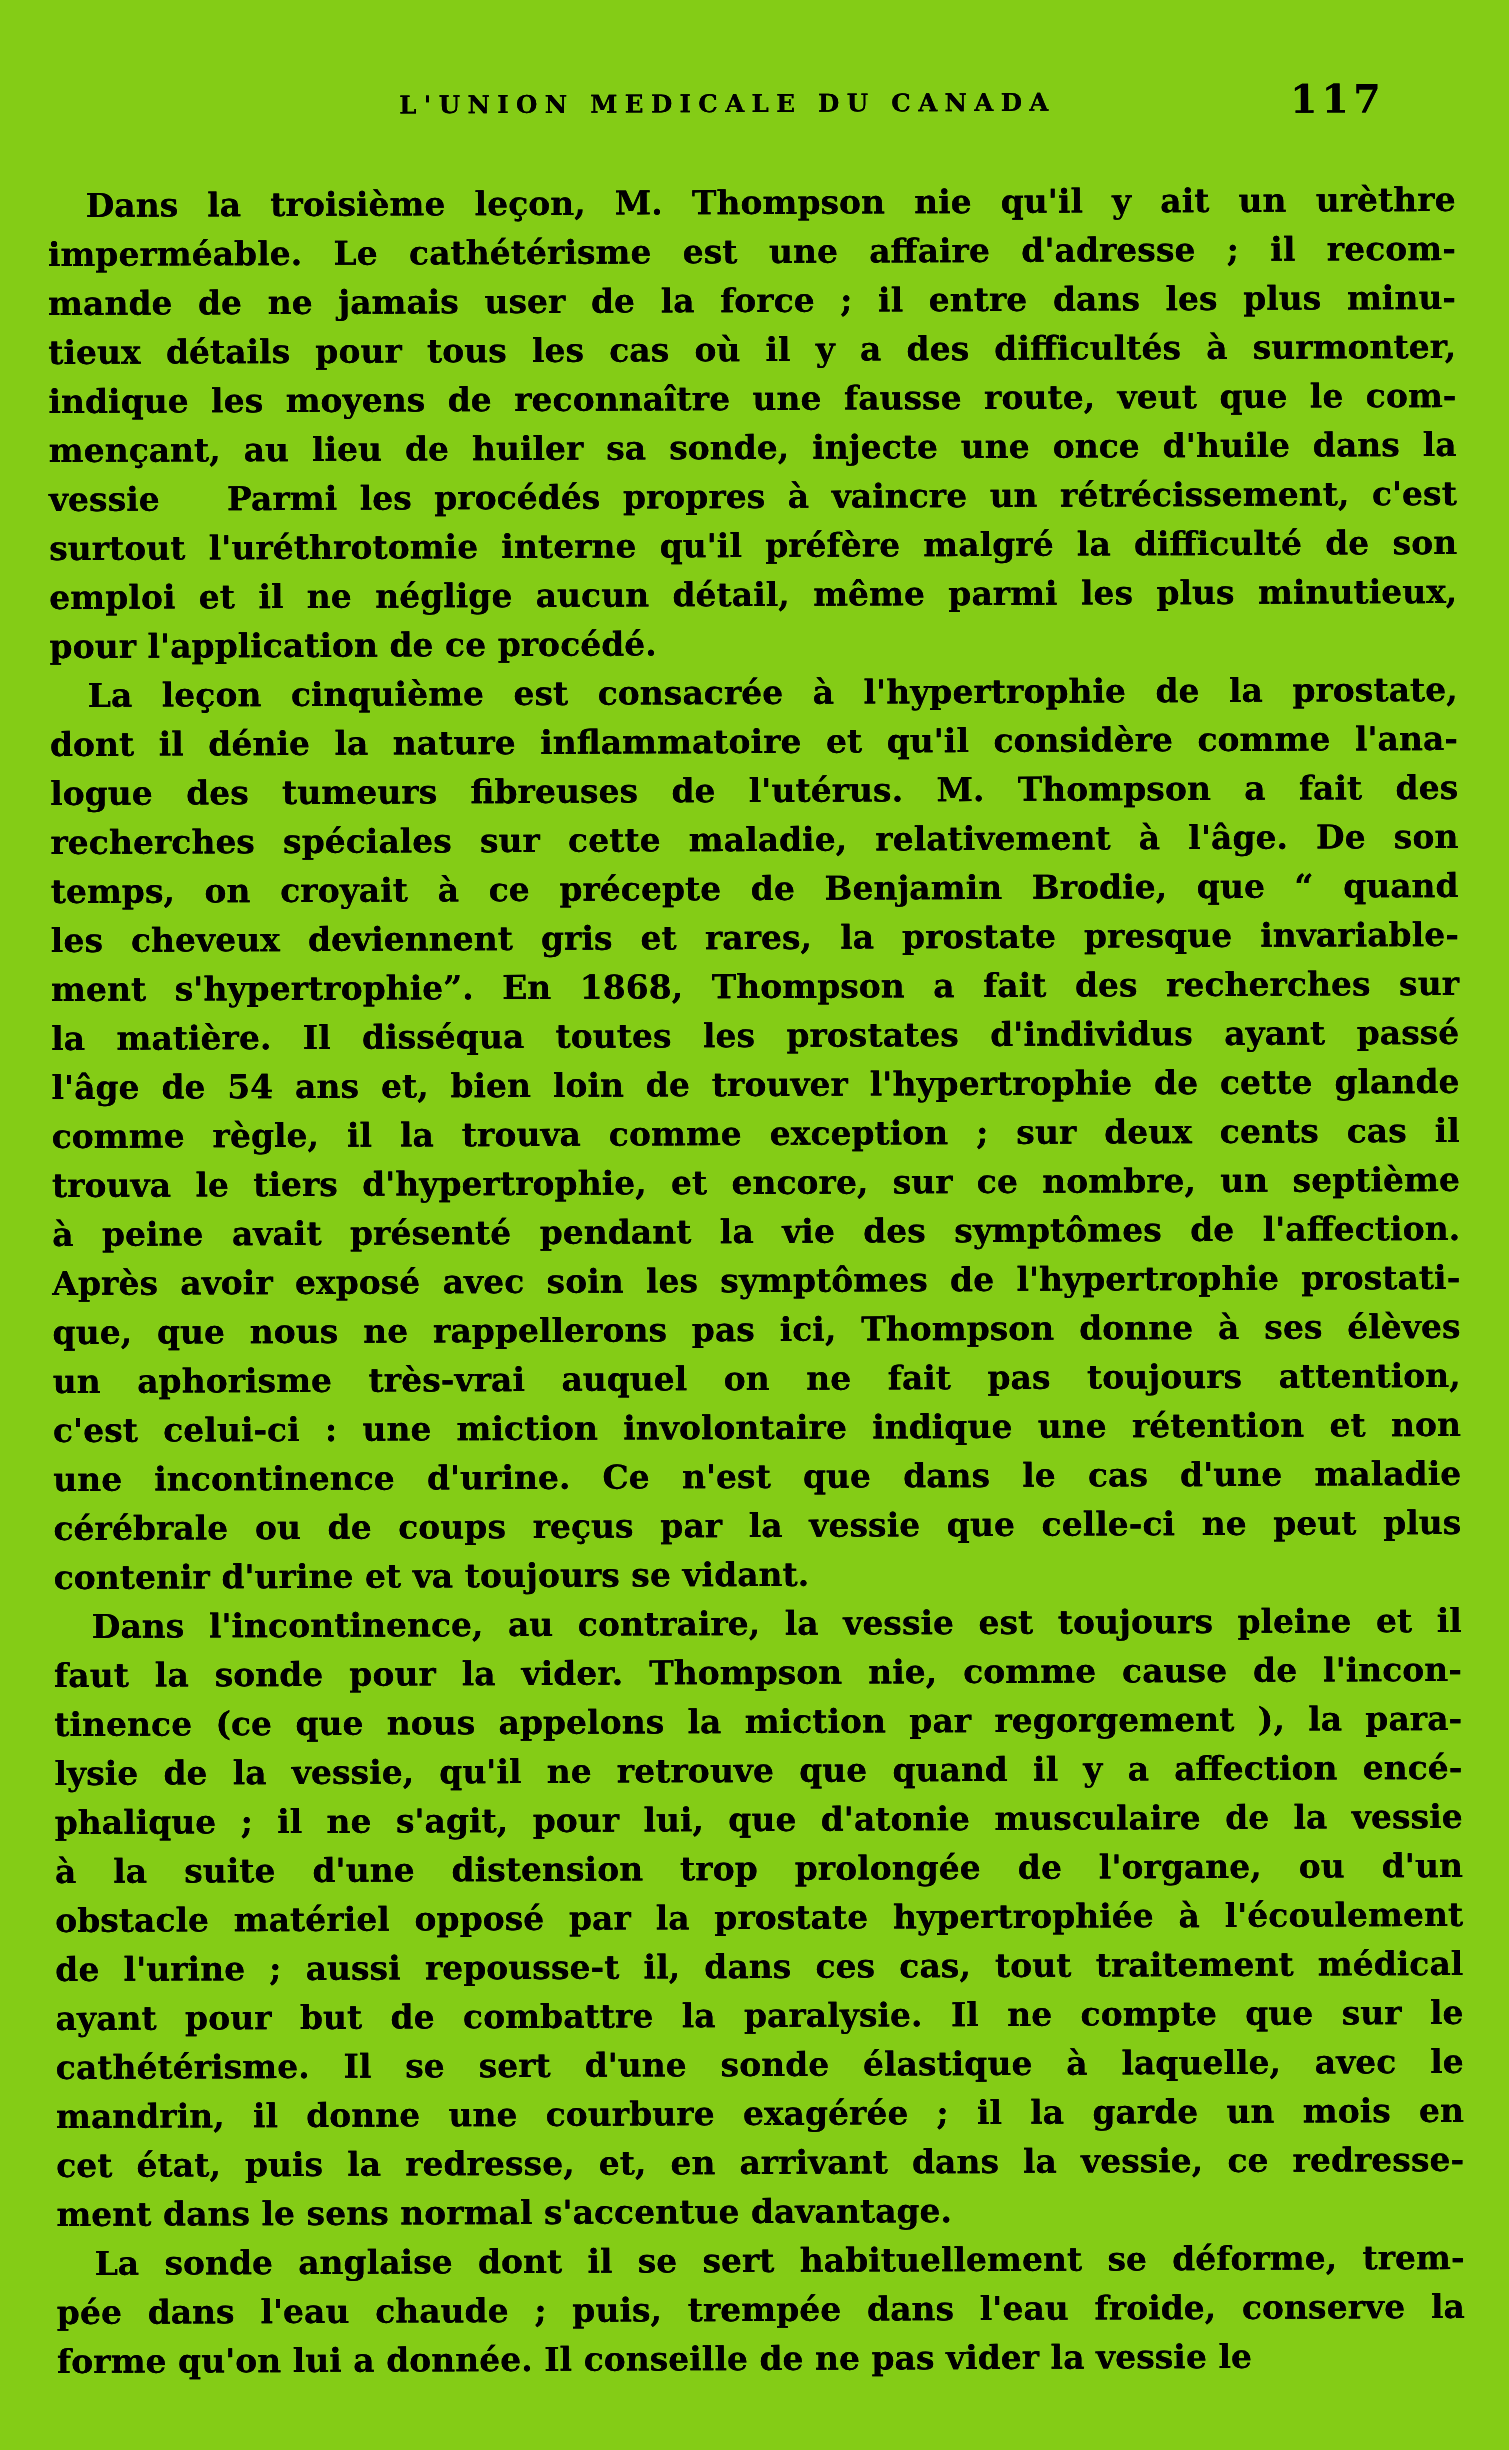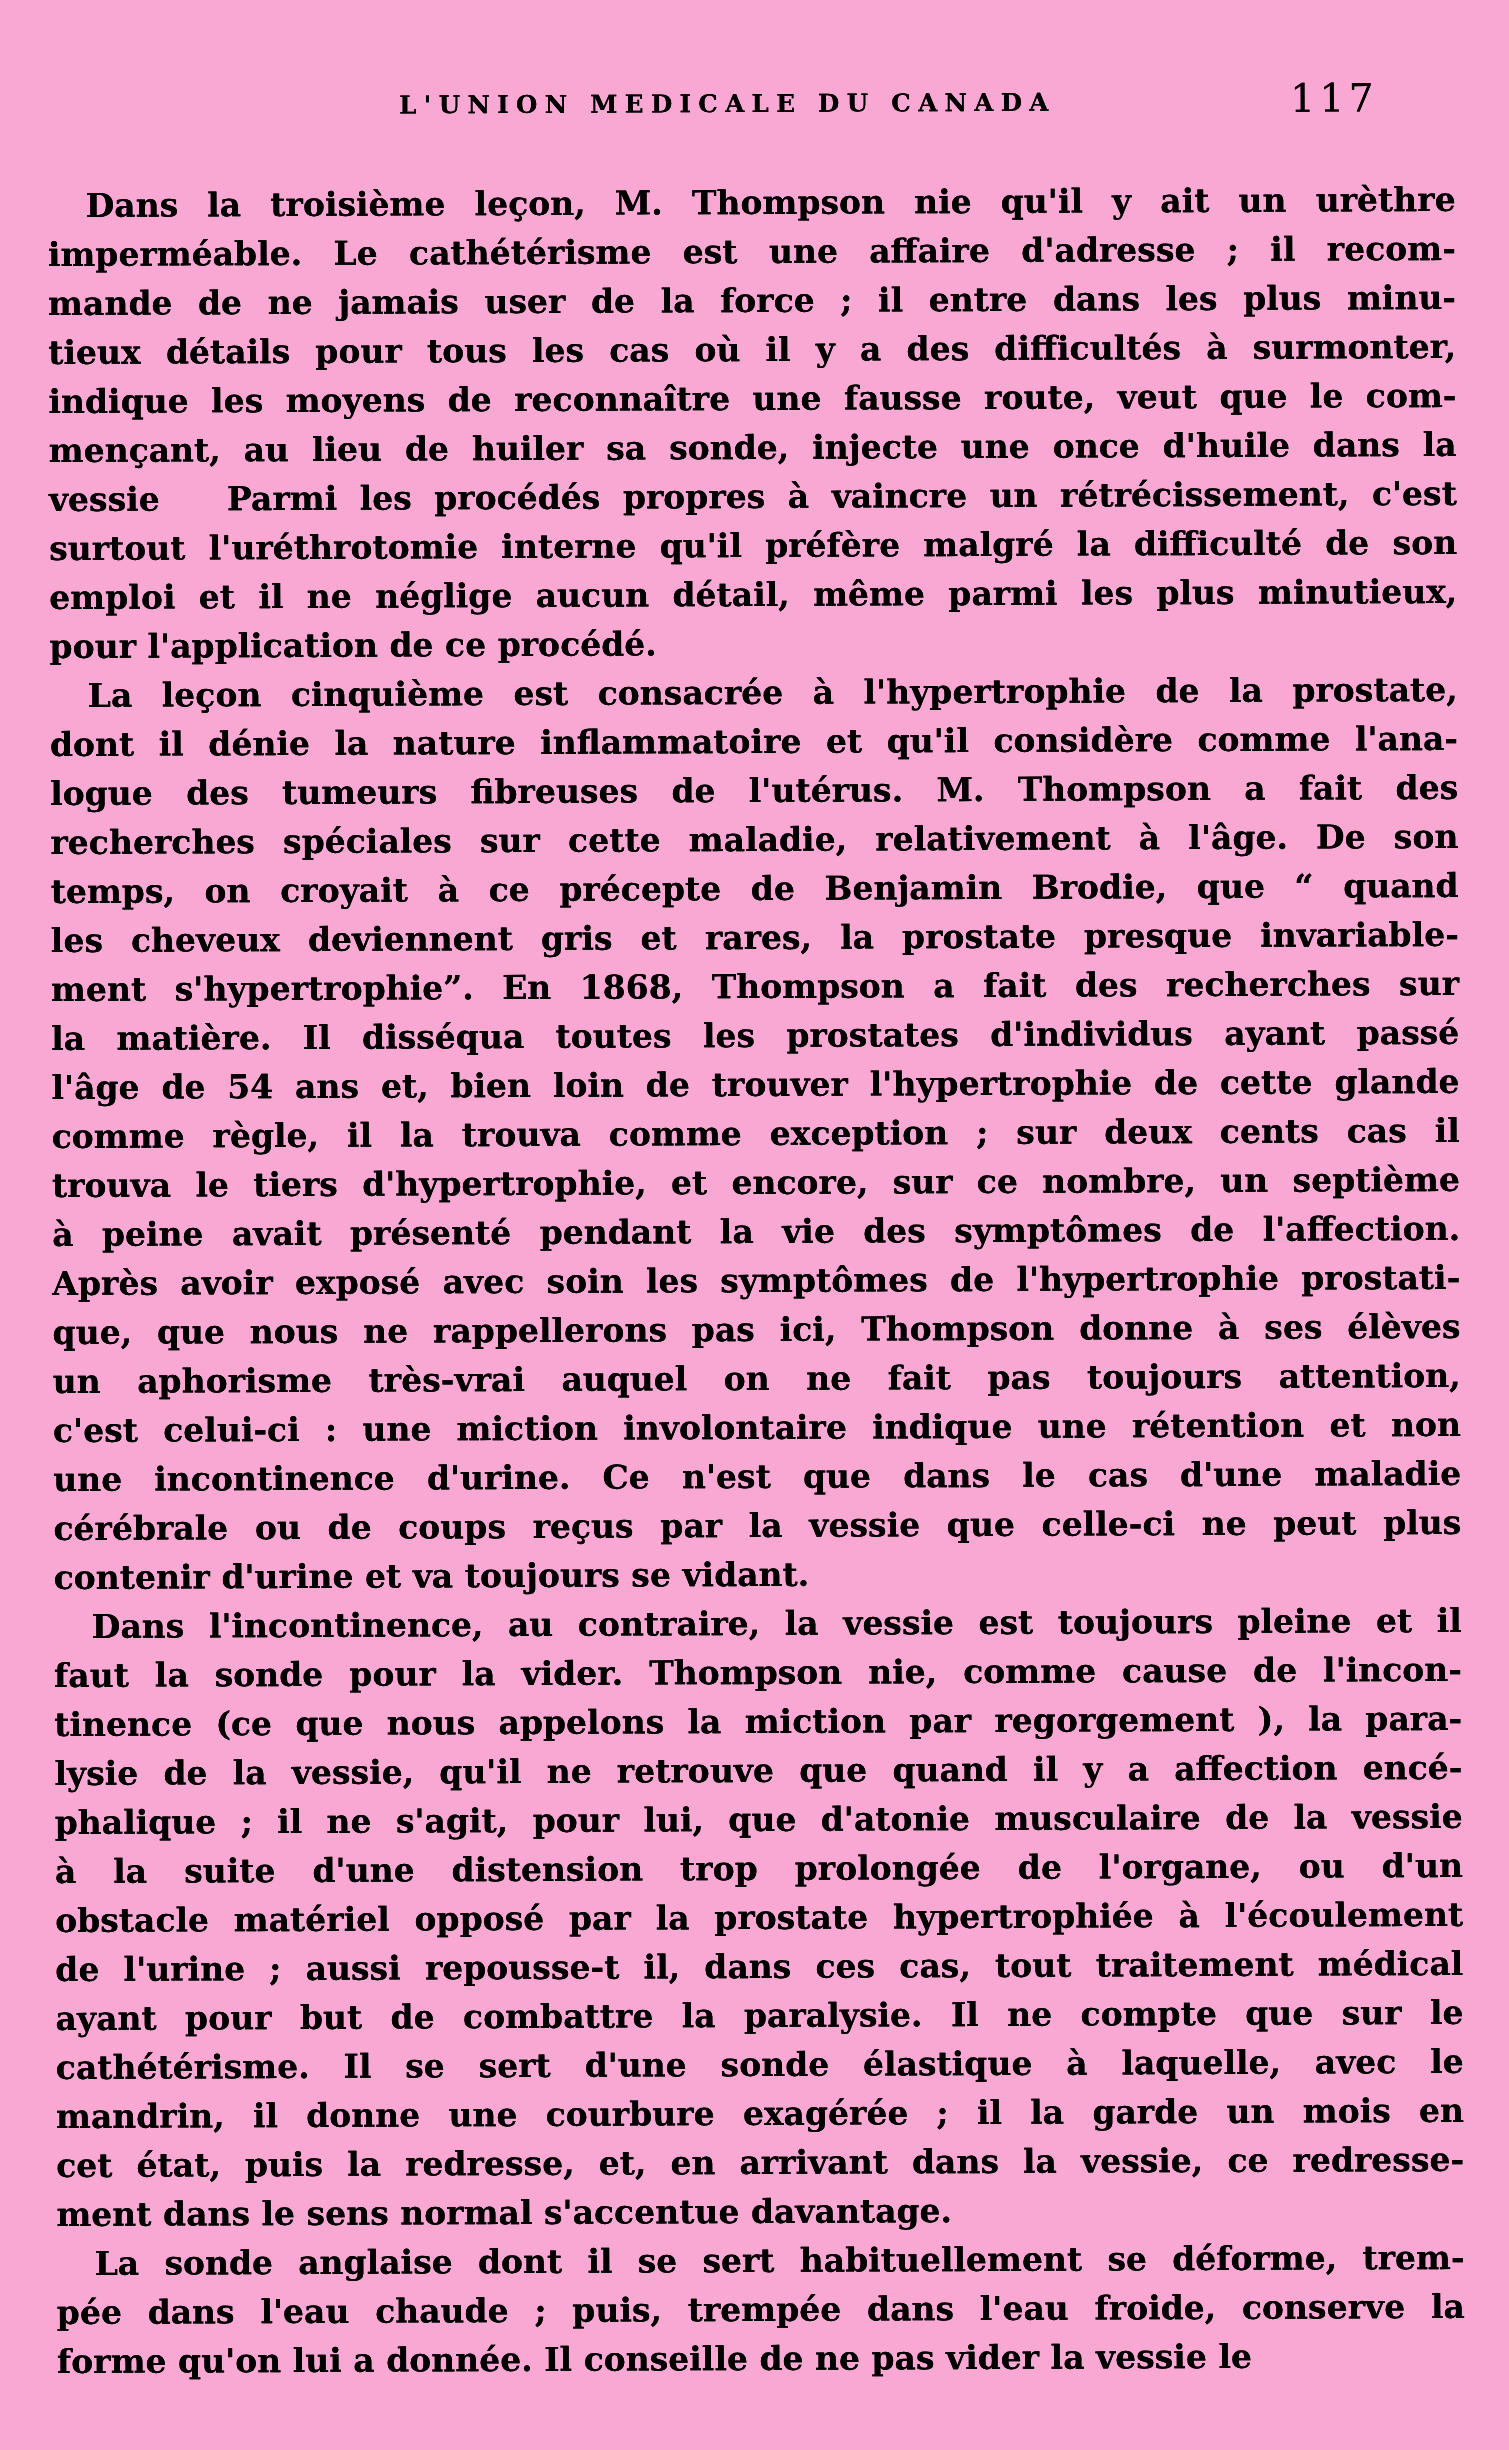--- a/index.html
+++ b/index.html
@@ -4,21 +4,21 @@
 <style>
   html, body {
     margin: 0;
     padding: 0;
     background: #ffffff;
   }
   .page {
     position: relative;
     width: 1509px;
     height: 2450px;
-    background: #f9a8d4;
+    background: #84cc16;
     color: #000000;
     font-family: "DejaVu Serif", serif;
     overflow: hidden;
   }
   .scan-skew {
     position: absolute;
     inset: 0;
     transform: rotate(-0.25deg);
     transform-origin: 50% 40%;
   }
@@ -37,21 +37,21 @@
     font-weight: bold;
     letter-spacing: 7.3px;
     white-space: nowrap;
     text-shadow: 0 0 0.6px #000;
   }
   .page-number {
     position: absolute;
     left: 1294px;
     top: 0px;
     font-size: 39px;
-    font-weight: normal;
+    font-weight: bold;
     letter-spacing: 4.5px;
     text-shadow: 0 0 0.6px #000;
   }
   .text-block {
     position: absolute;
     top: 178px;
     left: 51px;
     width: 1408px;
     font-size: 33px;
     line-height: 49px;

